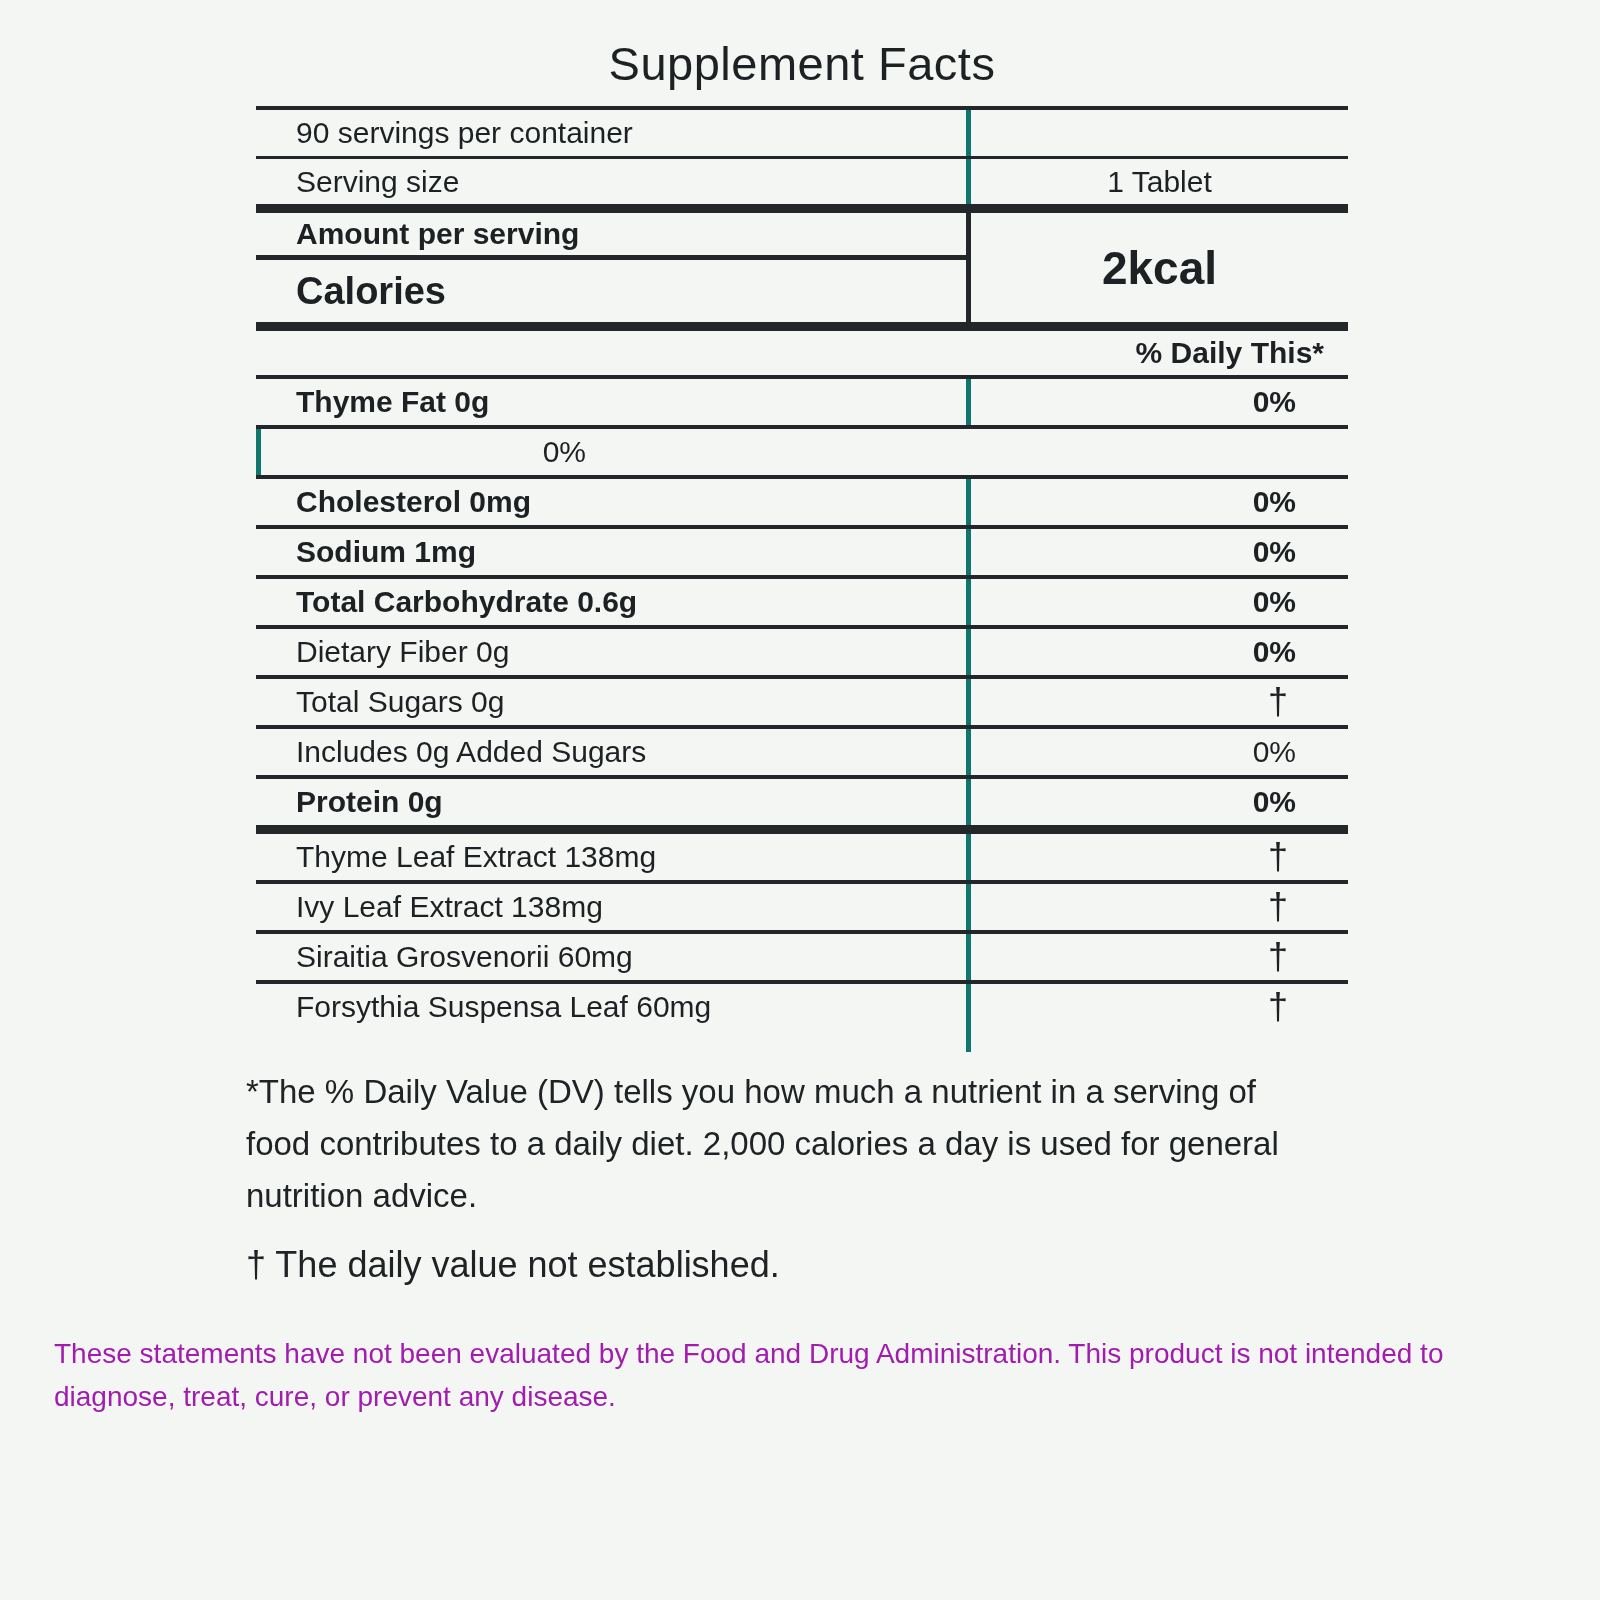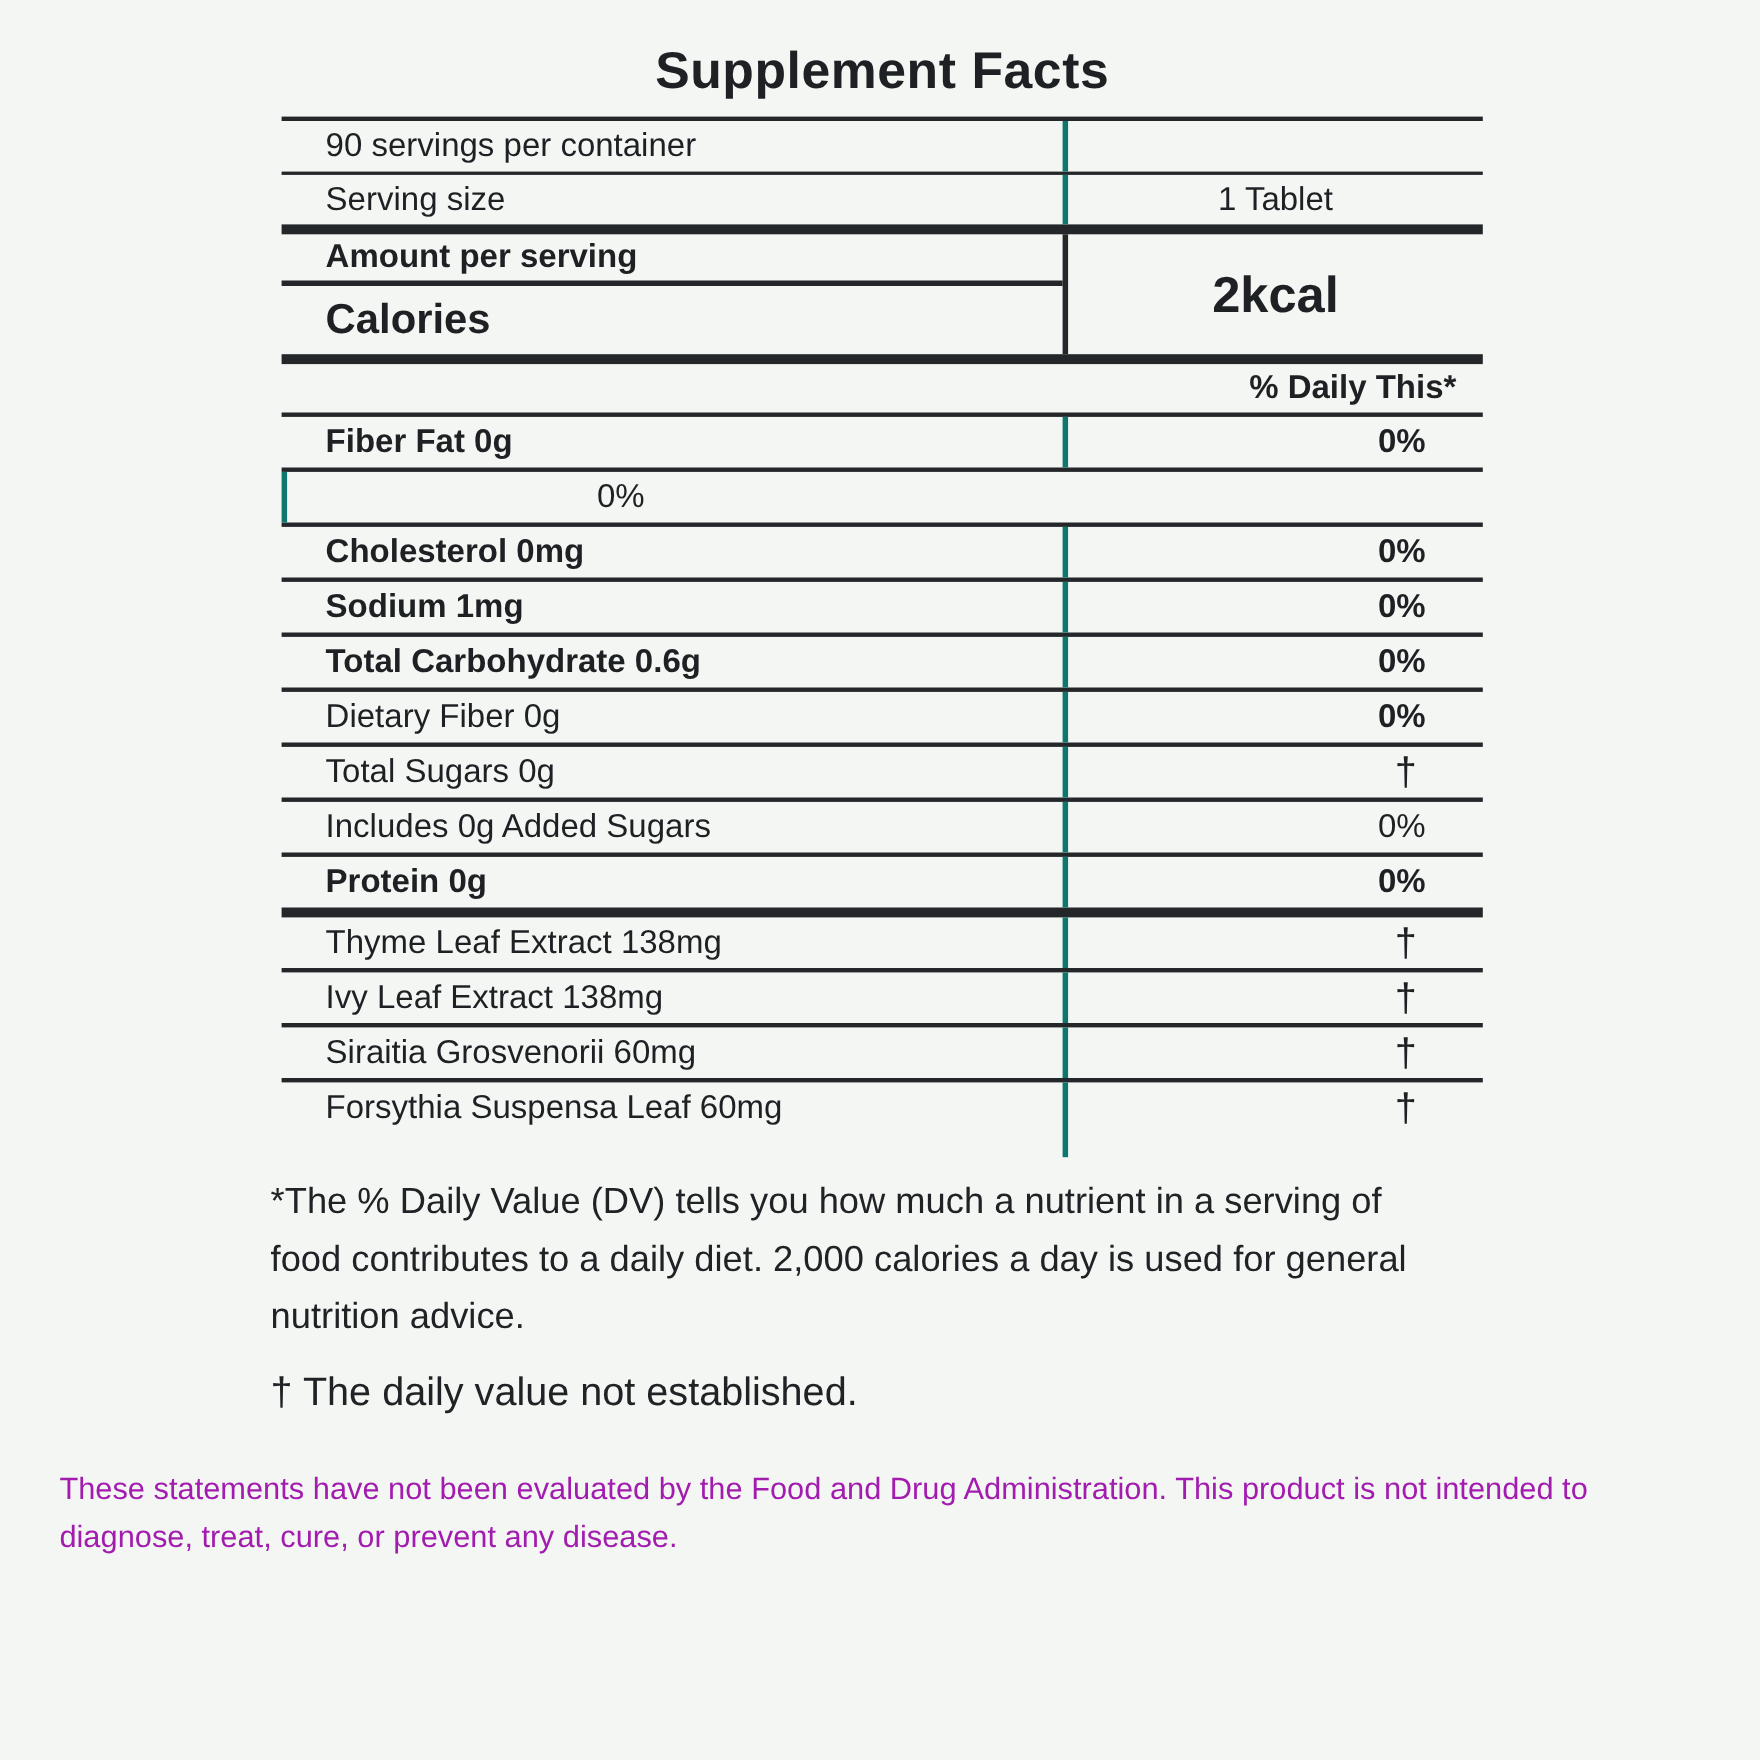--- a/index.html
+++ b/index.html
@@ -7,21 +7,21 @@
   body {
     background:#f4f6f3;
     color:#1e2124;
     font-family:"Liberation Sans", sans-serif;
   }
   .title {
     margin:36px 0 0 256px;
     width:1092px;
     text-align:center;
     font-size:47px;
-    font-weight:700;
+    font-weight:400;
     letter-spacing:.5px;
   }
   .facts-table { margin:15px 0 0 256px; width:1092px; }
   .hline { height:4px; background:#24272a; }
   .hline.thick { height:9px; }
   .row { display:flex; align-items:stretch; }
   .row.h46 { height:46px; }
   .row.h45 { height:45px; }
   .row.tail { height:22px; }
   .lcell {
@@ -89,21 +89,21 @@
       <div class="cal-calories">Calories</div>
     </div>
     <div class="cal-right">2kcal</div>
   </div>
   <div class="hline thick"></div>
 
   <div class="dv-row">% Daily This*</div>
   <div class="hline"></div>
 
   <div class="row h46">
-    <div class="lcell bold">Fiber Fat 0g</div>
+    <div class="lcell bold">Thyme Fat 0g</div>
     <div class="rcell bold">0%</div>
   </div>
   <div class="hline"></div>
 
   <div class="row h46">
     <div class="rcell">0%</div>
   </div>
   <div class="hline"></div>
 
   <div class="row h46">

